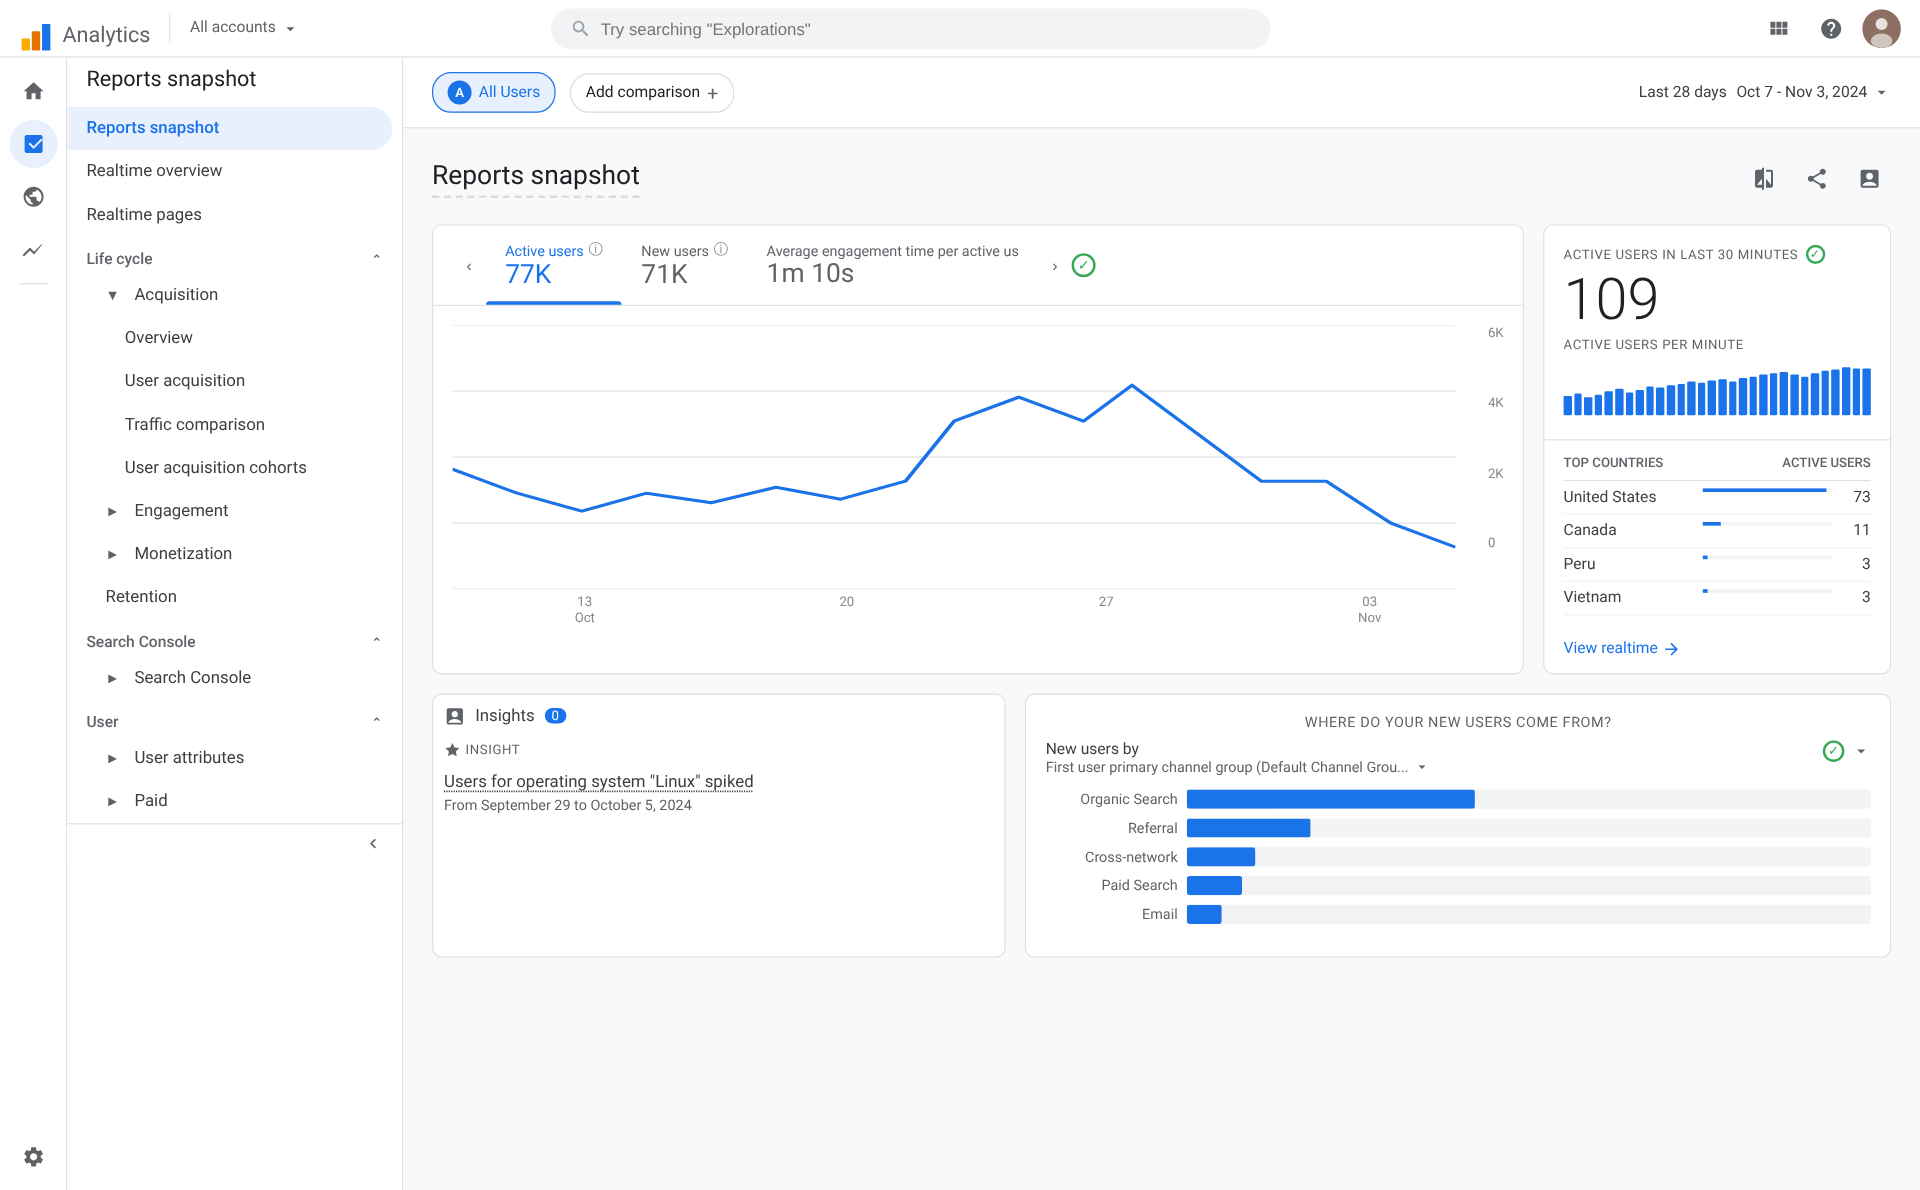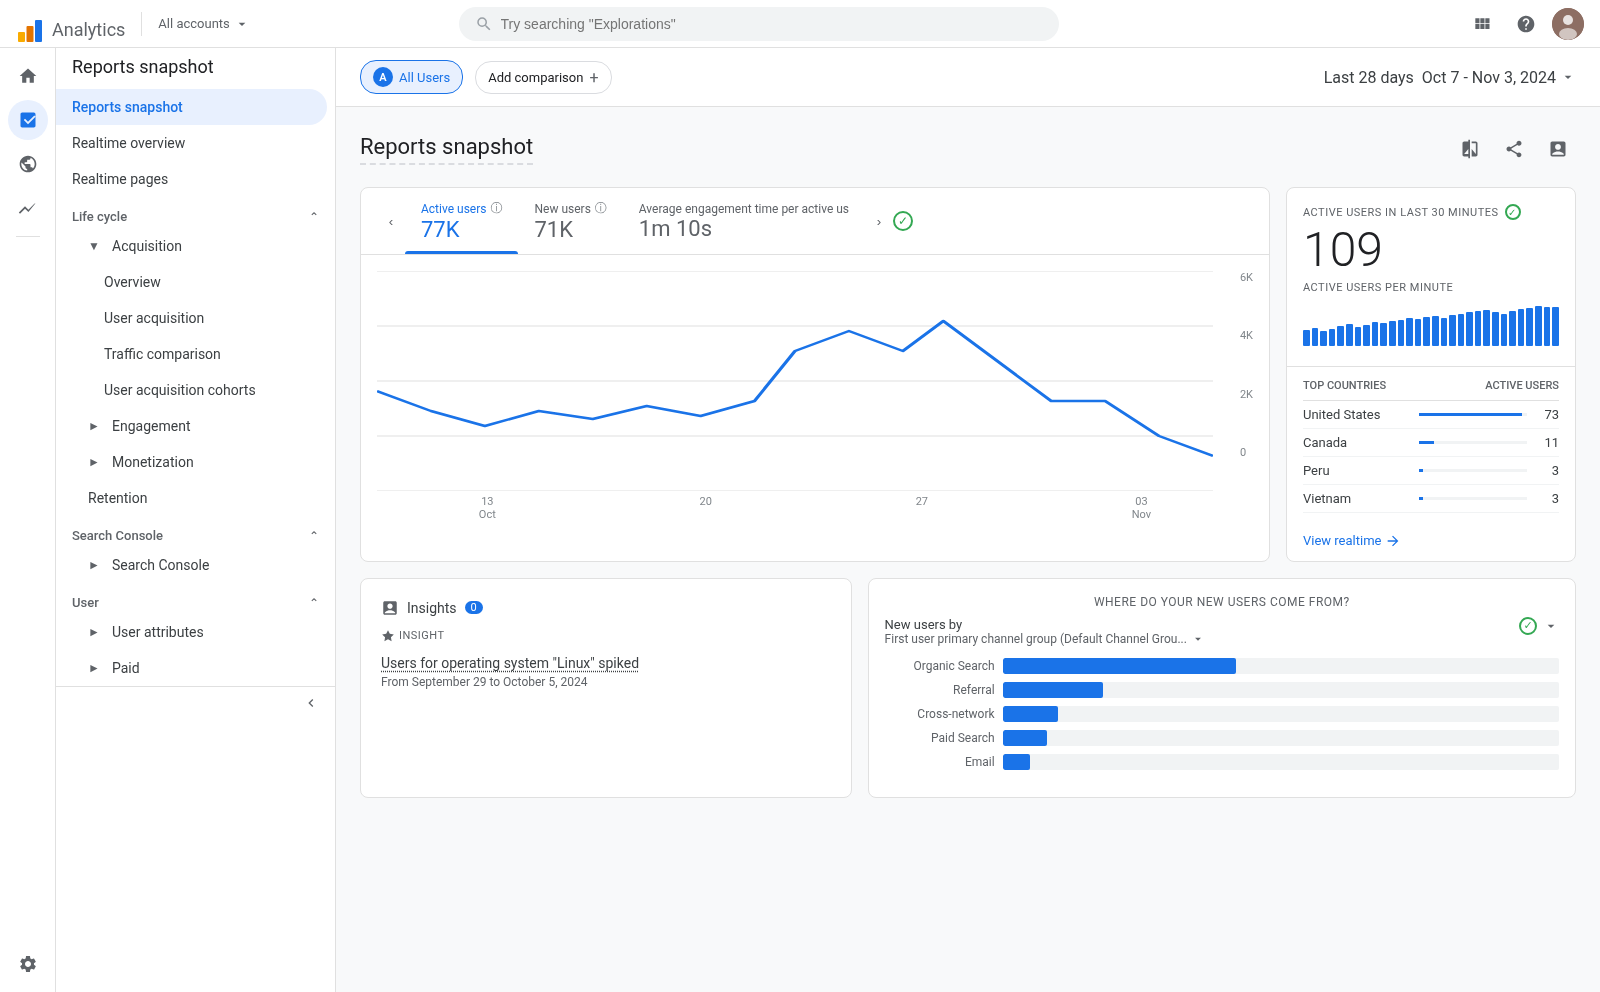--- a/index.html
+++ b/index.html
@@ -42,21 +42,21 @@
     .chevron { color: #5f6368; font-size: 12px; cursor: pointer; }
     .expand-icon { font-size: 12px; color: #5f6368; width: 16px; }
     .sidebar-footer { position: sticky; bottom: 0; background: #fff; border-top: 1px solid #e0e0e0; padding: 8px 16px; display: flex; justify-content: flex-end; cursor: pointer; color: #5f6368; }
 
     
     .main-content { flex: 1; overflow-y: auto; background: #f8f9fa; display: flex; flex-direction: column; }
     .content-header { background: #fff; padding: 12px 24px; border-bottom: 1px solid #e0e0e0; display: flex; align-items: center; gap: 12px; flex-shrink: 0; }
     .filter-chip { display: flex; align-items: center; gap: 6px; padding: 6px 12px; border-radius: 16px; border: 1px solid #dadce0; font-size: 13px; cursor: pointer; background: #fff; }
     .filter-chip.active { border-color: #1a73e8; background: #e8f0fe; color: #1a73e8; }
     .filter-chip-icon { width: 20px; height: 20px; border-radius: 50%; background: #1a73e8; color: white; font-size: 11px; display: flex; align-items: center; justify-content: center; font-weight: 600; }
-    .date-range { margin-left: auto; display: flex; align-items: center; gap: 4px; font-size: 16px; color: #3c4043; cursor: pointer; }
+    .date-range { margin-left: auto; display: flex; align-items: center; gap: 4px; font-size: 13px; color: #3c4043; cursor: pointer; }
 
     .content-body { padding: 24px; flex: 1; }
     .page-title-row { display: flex; align-items: center; margin-bottom: 20px; }
     .page-title { font-size: 22px; font-weight: 400; color: #202124; border-bottom: 2px dashed #dadce0; padding-bottom: 4px; }
     .page-title-actions { margin-left: auto; display: flex; gap: 8px; align-items: center; }
     .title-icon-btn { width: 36px; height: 36px; border-radius: 4px; border: none; background: transparent; cursor: pointer; display: flex; align-items: center; justify-content: center; color: #5f6368; }
 
     
     .panels-row { display: flex; gap: 16px; margin-bottom: 16px; }
     .main-panel { flex: 1; background: #fff; border-radius: 8px; border: 1px solid #e0e0e0; overflow: hidden; }
@@ -82,30 +82,30 @@
 
     
     .realtime-header { padding: 16px; border-bottom: 1px solid #e0e0e0; }
     .realtime-label { font-size: 11px; color: #5f6368; text-transform: uppercase; letter-spacing: 0.5px; display: flex; align-items: center; gap: 6px; }
     .realtime-count { font-size: 48px; font-weight: 300; color: #202124; line-height: 1.1; margin: 4px 0; }
     .realtime-sub { font-size: 11px; color: #5f6368; text-transform: uppercase; letter-spacing: 0.5px; margin-bottom: 8px; }
     .mini-bars { display: flex; align-items: flex-end; gap: 2px; height: 48px; padding: 4px 0; }
     .mini-bar { background: #1a73e8; border-radius: 1px; flex: 1; }
     .countries-table { padding: 8px 16px; }
     .countries-header { display: flex; justify-content: space-between; font-size: 11px; color: #5f6368; font-weight: 500; padding: 4px 0 8px; border-bottom: 1px solid #e0e0e0; }
-    .country-row { display: flex; align-items: center; padding: 6px 0; border-bottom: 1px solid #f1f3f4; }
+    .country-row { display: flex; align-items: flex-start; padding: 6px 0; border-bottom: 1px solid #f1f3f4; }
     .country-name { flex: 1; font-size: 13px; color: #3c4043; }
     .country-bar-container { flex: 1; height: 3px; background: #f1f3f4; margin: 0 8px; }
     .country-bar { height: 100%; background: #1a73e8; }
     .country-count { font-size: 13px; color: #3c4043; min-width: 24px; text-align: right; }
     .view-realtime { display: flex; align-items: center; gap: 4px; color: #1a73e8; font-size: 13px; padding: 12px 16px; cursor: pointer; }
 
     
     .bottom-panels { display: flex; gap: 16px; }
-    .insights-panel { flex: 1; background: #fff; border-radius: 8px; border: 1px solid #e0e0e0; padding: 20px; min-height: 220px; }
+    .insights-panel { flex: 1; background: #fff; border-radius: 8px; border: 1px solid #e0e0e0; padding: 9px; min-height: 220px; }
     .chart-panel { flex: 1.5; background: #fff; border-radius: 8px; border: 1px solid #e0e0e0; padding: 16px; min-height: 220px; }
     .panel-title-row { display: flex; align-items: center; gap: 8px; margin-bottom: 12px; }
     .panel-title { font-size: 14px; color: #3c4043; display: flex; align-items: center; gap: 6px; }
     .badge { background: #1a73e8; color: white; border-radius: 10px; padding: 0 6px; font-size: 11px; min-width: 18px; text-align: center; }
     .insight-tag { font-size: 11px; color: #5f6368; text-transform: uppercase; letter-spacing: 0.5px; display: flex; align-items: center; gap: 4px; margin-bottom: 12px; }
     .insight-title { font-size: 14px; color: #3c4043; margin-bottom: 4px; font-weight: 400; text-decoration: underline dotted; text-underline-offset: 3px; }
     .insight-sub { font-size: 12px; color: #5f6368; }
 
     .where-title { font-size: 12px; color: #5f6368; text-transform: uppercase; letter-spacing: 0.5px; margin-bottom: 8px; text-align: center; }
     .chart-subtitle { font-size: 13px; color: #3c4043; }

